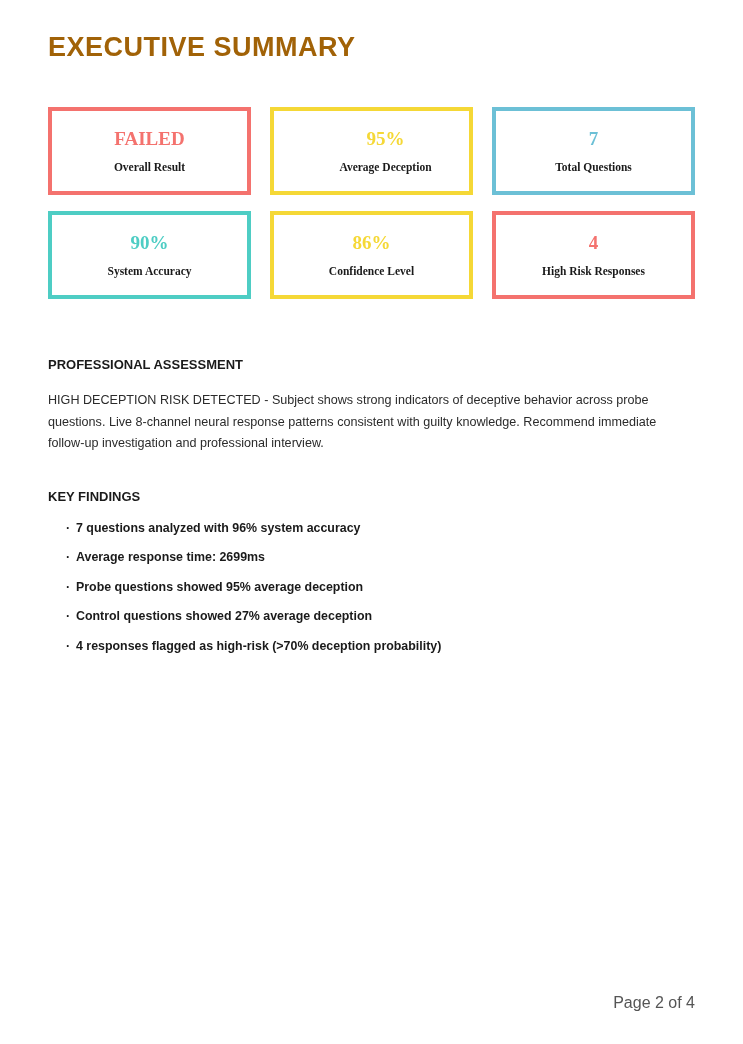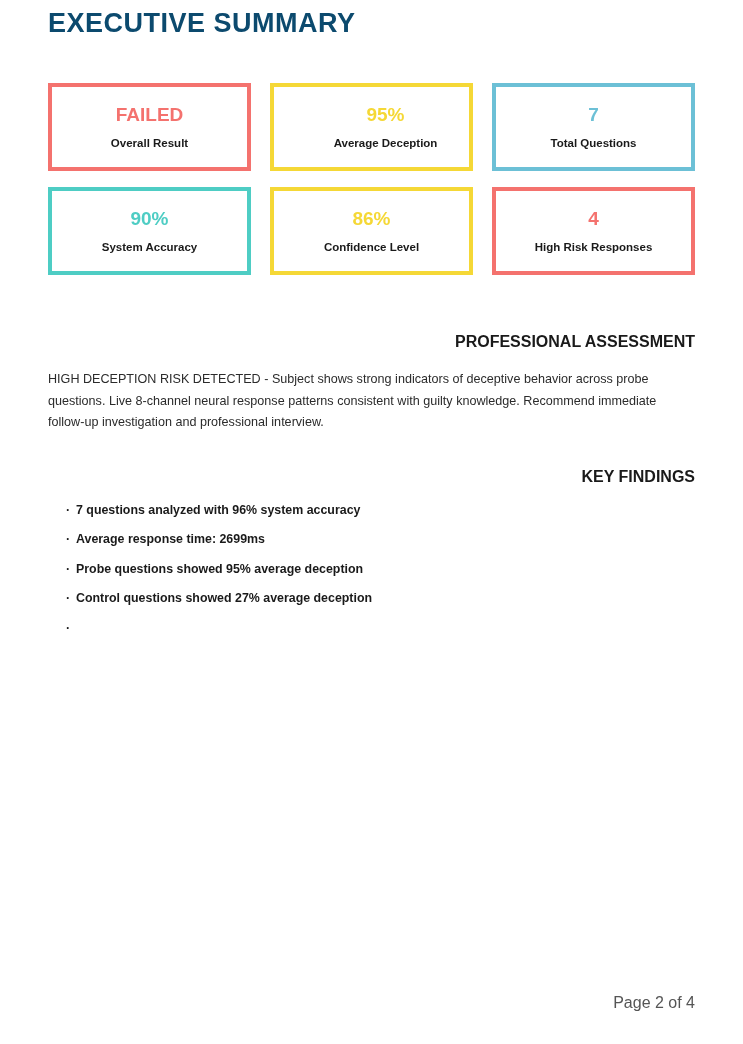--- a/index.html
+++ b/index.html
@@ -19,59 +19,59 @@
     position: relative;
     width: 743px;
     height: 1044px;
     box-sizing: border-box;
     padding: 0 48px;
   }
   .doc-title {
     font-size: 27px;
     font-weight: bold;
     letter-spacing: 0.5px;
-    color: #0c4a6e;
+    color: #a16207;
     margin: 0;
-    padding-top: 8px;
+    padding-top: 32px;
   }
   .cards-grid {
     margin-top: 44px;
     display: grid;
     grid-template-columns: repeat(3, 1fr);
     column-gap: 19px;
     row-gap: 16px;
   }
   .card {
     border: 4px solid #cccccc;
     height: 88px;
     box-sizing: border-box;
     display: flex;
     flex-direction: column;
     align-items: center;
     justify-content: center;
     background: #ffffff;
+    font-family: Liberation Serif, serif;
   }
   .card-value {
     font-size: 19px;
     font-weight: bold;
     line-height: 1;
     margin-bottom: 14px;
   }
   .card-label {
     font-size: 11.5px;
     font-weight: bold;
     color: #1a1a1a;
     line-height: 1;
   }
   .section-heading {
-    font-size: 16px;
+    font-size: 13px;
     font-weight: bold;
     color: #1a1a1a;
     margin: 0;
-    text-align: right;
   }
   .assessment-section {
     margin-top: 58px;
   }
   .assessment-body {
     margin-top: 18px;
     font-size: 12.6px;
     line-height: 1.72;
     color: #2b2b2b;
     max-width: 648px;
@@ -166,19 +166,20 @@
       <li>
         <span class="bullet">·</span>
         <span>Probe questions showed 95% average deception</span>
       </li>
       <li>
         <span class="bullet">·</span>
         <span>Control questions showed 27% average deception</span>
       </li>
       <li>
         <span class="bullet">·</span>
+        <span>4 responses flagged as high-risk (&gt;70% deception probability)</span>
       </li>
     </ul>
   </div>
 
   <div class="page-footer">Page 2 of 4</div>
 
 </div>
 
 </body></html>

